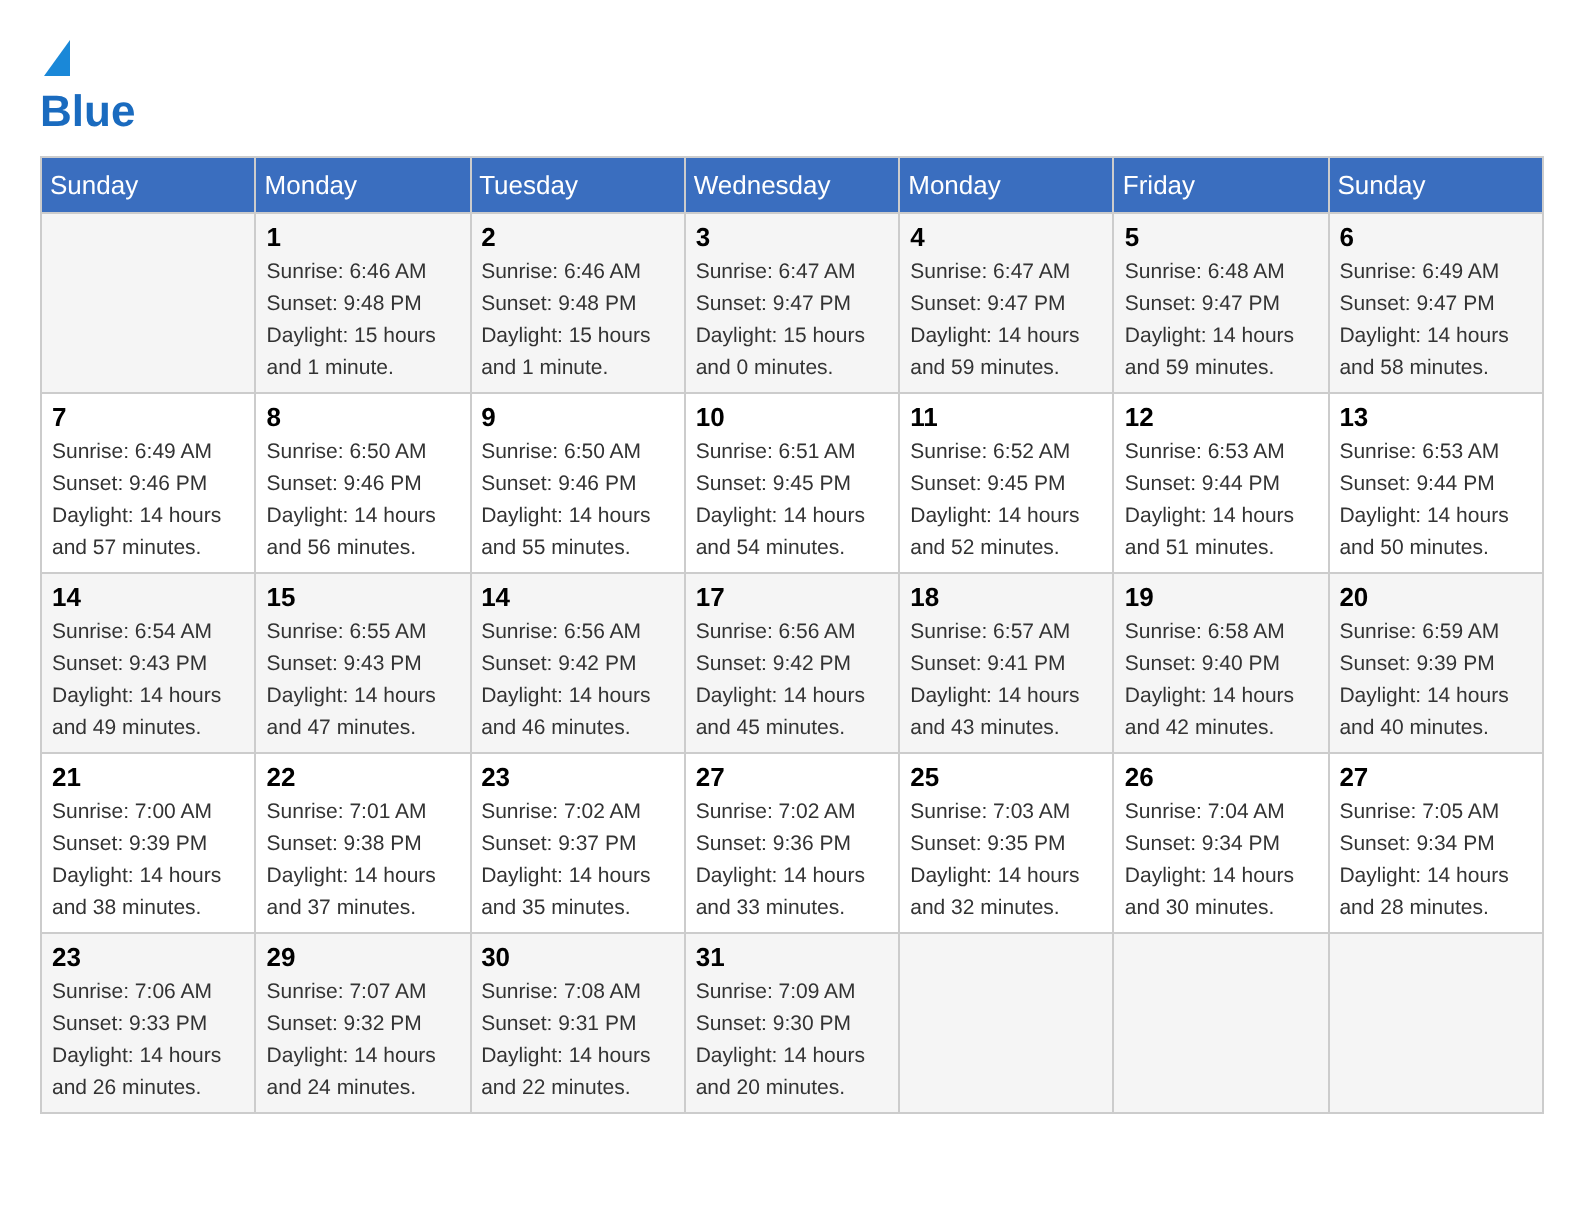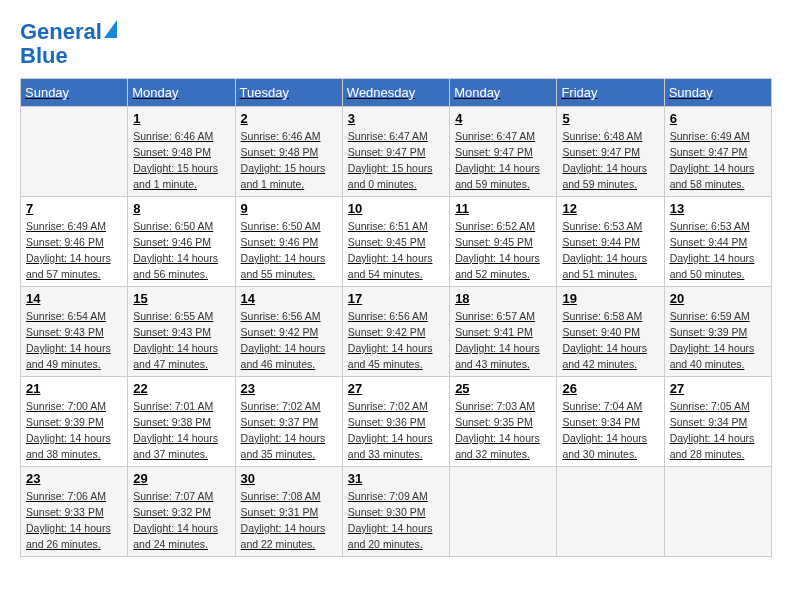--- a/index.html
+++ b/index.html
@@ -39,21 +39,20 @@
       font-weight: normal;
     }
     .location-title {
       font-size: 16px;
       color: #555;
     }
     table {
       width: 100%;
       border-collapse: collapse;
       font-size: 11px;
-      text-decoration: underline;
     }
     thead tr th {
       background-color: #3a6ebf;
       color: #fff;
       padding: 6px 4px;
       text-align: left;
       font-size: 13px;
       font-weight: normal;
       border: 1px solid #ccc;
     }
@@ -94,21 +93,21 @@
       position: relative;
       top: -4px;
     }
   </style>
 </head>
 <body>
 
 <div class="header">
   <div class="logo-wrapper">
     <div class="logo-text">
-      <span class="logo-blue">General</span><span class="logo-arrow"></span><br>
+      <span class="logo-arrow"></span><br>
       <span class="logo-blue">Blue</span>
     </div>
   </div>
   <div class="title-block">
     <div class="month-title"></div>
     <div class="location-title"></div>
   </div>
 </div>
 
 <table>

